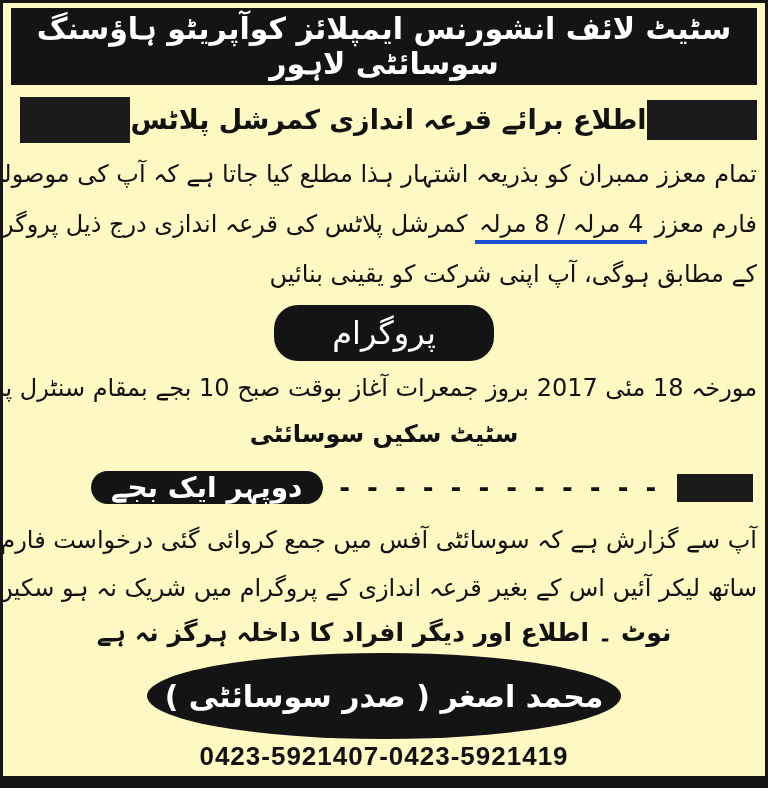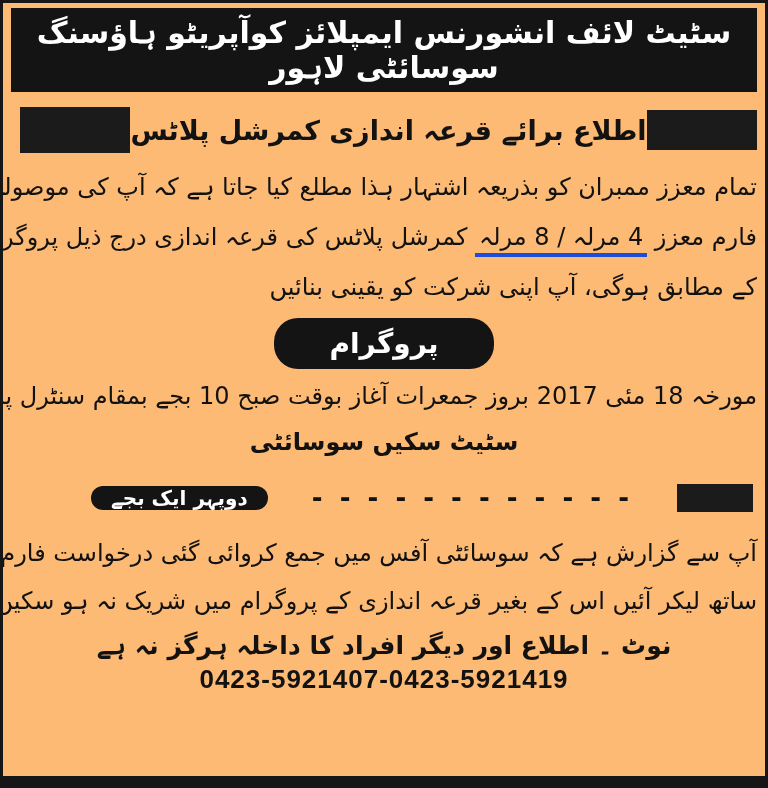--- a/index.html
+++ b/index.html
@@ -1,21 +1,21 @@
 <!DOCTYPE html>
 <html lang="ur"><head>
 <meta charset="utf-8">
 <style>
   html, body { margin: 0; padding: 0; background: #e9e9e9; }
   * { box-sizing: border-box; }
   .ad {
     position: relative;
     width: 768px; height: 788px;
     margin: 0 auto;
-    background: #fdba74;
+    background: #fef9c3;
     border: 3px solid #161616;
     border-bottom: 12px solid #161616;
     padding: 2px 8px 0 8px;
     direction: rtl;
     font-family: "DejaVu Sans", sans-serif;
     color: #121212;
     overflow: hidden;
     display: flex; flex-direction: column;
   }
   .header-banner {
@@ -40,42 +40,42 @@
     white-space: nowrap;
   }
   .intro { font-size: 24px; line-height: 50px; text-align: right; }
   .intro .line { white-space: nowrap; }
   .underlined { border-bottom: 4px solid #1d4ed8; padding: 0 4px 2px 4px; }
   .program-pill-row { text-align: center; margin: 6px 0 4px 0; }
   .program-pill {
     display: inline-block; background: #141414; color: #ffffff;
     min-width: 220px; padding: 9px 30px;
     border-radius: 24px;
-    font-size: 28px; font-weight: bold;
+    font-size: 32px; font-weight: normal;
   }
   .program-lines { font-size: 24px; line-height: 46px; }
   .program-line1 { text-align: right; white-space: nowrap; }
   .program-line2 { text-align: center; font-weight: bold; }
   .refreshment-row {
     display: flex; align-items: center;
     height: 58px; margin: 4px 0 2px 0;
     padding-left: 80px;
     gap: 14px;
   }
   .bar.refreshment-bar { width: 76px; height: 28px; margin-right: 4px; }
   .refreshment-label { font-size: 25px; font-weight: bold; white-space: nowrap; }
   .refreshment-dashes {
     flex: 1; text-align: center;
     font-size: 26px; font-weight: bold; letter-spacing: 4px;
     overflow: hidden; white-space: nowrap;
   }
   .refreshment-pill {
     background: #141414; color: #ffffff;
     padding: 0 20px; border-radius: 22px;
-    font-size: 20px; font-weight: bold; white-space: nowrap;
+    font-size: 28px; font-weight: bold; white-space: nowrap;
   }
   .instructions { font-size: 24px; line-height: 48px; text-align: right; }
   .instructions .line { white-space: nowrap; }
   .note-line {
     text-align: center; font-size: 25px; font-weight: bold;
     margin: 6px 0 4px 0;
   }
   .signature-ellipse-row { text-align: center; margin: 2px 0 2px 0; }
   .signature-ellipse {
     display: inline-flex; align-items: center; justify-content: center;
@@ -129,16 +129,21 @@
     <span class="refreshment-pill">دوپہر ایک بجے</span>
   </div>
 
   <div class="instructions">
     <div class="line">آپ سے گزارش ہے کہ سوسائٹی آفس میں جمع کروائی گئی درخواست فارم کی '' وصولی ''</div>
     <div class="line">ساتھ لیکر آئیں اس کے بغیر قرعہ اندازی کے پروگرام میں شریک  نہ ہو سکیں گے ۔</div>
   </div>
 
   <div class="note-line">نوٹ ۔ اطلاع اور دیگر افراد کا داخلہ ہرگز نہ ہے</div>
 
+  <div class="signature-ellipse-row">
+    <span class="signature-ellipse">
+      <span>محمد اصغر ( صدر سوسائٹی )</span>
+    </span>
+  </div>
 
   <div class="phone-line">0423-5921407-0423-5921419</div>
 
 </div>
 
 </body></html>

